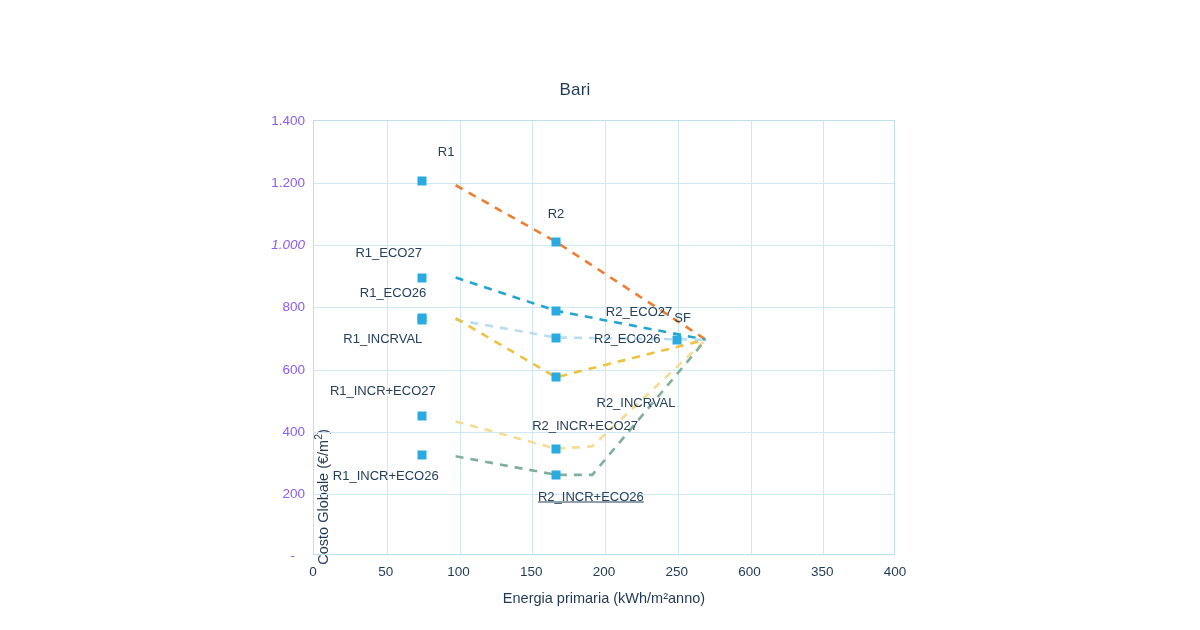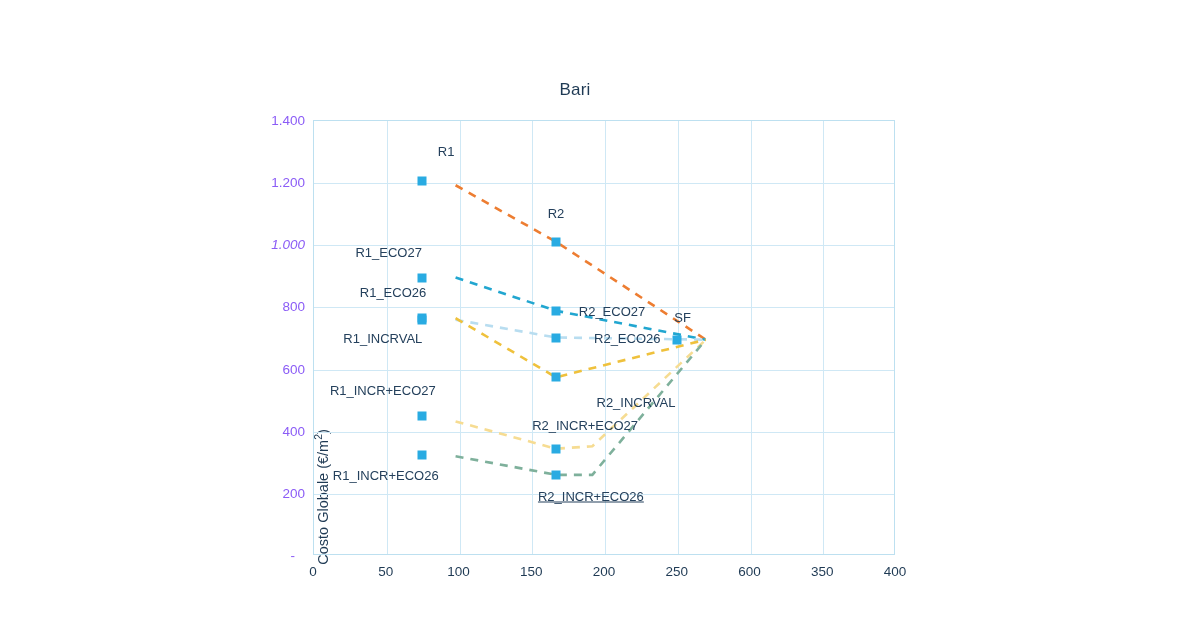--- a/index.html
+++ b/index.html
@@ -111,20 +111,21 @@
       <div class="xtick" style="left: 72.75px;">50</div>
       <div class="xtick" style="left: 145.5px;">100</div>
       <div class="xtick" style="left: 218.25px;">150</div>
       <div class="xtick" style="left: 291px;">200</div>
       <div class="xtick" style="left: 363.75px;">250</div>
       <div class="xtick" style="left: 436.5px;">600</div>
       <div class="xtick" style="left: 509.25px;">350</div>
       <div class="xtick" style="left: 582px;">400</div>
     </div>
 
+  <div class="xaxis-title">Energia primaria (kWh/m²anno)</div>
 
   <svg id="lines" width="1200" height="630" style="position:absolute;left:0;top:0;pointer-events:none;">
       <polyline points="455.59000000000003,157.25 555.985,213.8 705.85,311.675" fill="none" stroke="#ED7D31" stroke-width="2.6" stroke-dasharray="8 7" stroke-linecap="butt"></polyline>
       <polyline points="455.59000000000003,249.53214285714284 555.985,282.77857142857147 705.85,311.675" fill="none" stroke="#21A6D0" stroke-width="2.6" stroke-dasharray="8 7" stroke-linecap="butt"></polyline>
       <polyline points="455.59000000000003,291.7892857142857 555.985,309.5 705.85,311.675" fill="none" stroke="#B8DDF0" stroke-width="2.6" stroke-dasharray="8 7" stroke-linecap="butt"></polyline>
       <polyline points="455.59000000000003,290.23571428571427 555.985,349.2714285714286 705.85,311.675" fill="none" stroke="#EFC13C" stroke-width="2.6" stroke-dasharray="8 7" stroke-linecap="butt"></polyline>
       <polyline points="455.59000000000003,393.3928571428571 555.985,420.73571428571427 592.36,418.25 705.85,311.675" fill="none" stroke="#F6DC92" stroke-width="2.6" stroke-dasharray="8 7" stroke-linecap="butt"></polyline>
       <polyline points="455.59000000000003,428.1928571428571 555.985,446.8357142857143 592.36,446.8357142857143 705.85,311.675" fill="none" stroke="#7EB09B" stroke-width="2.6" stroke-dasharray="8 7" stroke-linecap="butt"></polyline>
     </svg>
   <div id="datalayer">
@@ -132,21 +133,21 @@
       <div class="plabel" style="left: 422.125px; top: 123.071px; padding-left: 48px;">R1</div>
       <div class="marker" style="left: 555.985px; top: 213.8px; background: rgb(41, 171, 226);"></div>
       <div class="plabel" style="left: 555.985px; top: 185.214px;">R2</div>
       <div class="marker" style="left: 422.125px; top: 250.464px; background: rgb(41, 171, 226);"></div>
       <div class="plabel" style="left: 388.66px; top: 224.054px;">R1_ECO27</div>
       <div class="marker" style="left: 422.125px; top: 290.236px; background: rgb(41, 171, 226);"></div>
       <div class="plabel" style="left: 393.025px; top: 264.446px;">R1_ECO26</div>
       <div class="marker" style="left: 422.125px; top: 292.411px; background: rgb(41, 171, 226);"></div>
       <div class="plabel" style="left: 382.84px; top: 309.5px;">R1_INCRVAL</div>
       <div class="marker" style="left: 555.985px; top: 282.779px; background: rgb(41, 171, 226);"></div>
-      <div class="plabel" style="left: 612px; top: 282.779px; text-align: right;">R2_ECO27</div>
+      <div class="plabel" style="left: 639px; top: 282.779px; text-align: right;">R2_ECO27</div>
       <div class="marker" style="left: 555.985px; top: 309.5px; background: rgb(41, 171, 226);"></div>
       <div class="plabel" style="left: 627.28px; top: 309.5px;">R2_ECO26</div>
       <div class="marker" style="left: 555.985px; top: 349.271px; background: rgb(41, 171, 226);"></div>
       <div class="plabel" style="left: 636.01px; top: 374px;">R2_INCRVAL</div>
       <div class="marker" style="left: 422.125px; top: 387.8px; background: rgb(41, 171, 226);"></div>
       <div class="plabel" style="left: 382.84px; top: 362.321px;">R1_INCR+ECO27</div>
       <div class="marker" style="left: 422.125px; top: 426.95px; background: rgb(41, 171, 226);"></div>
       <div class="plabel" style="left: 385.75px; top: 446.836px;">R1_INCR+ECO26</div>
       <div class="marker" style="left: 555.985px; top: 420.736px; background: rgb(41, 171, 226);"></div>
       <div class="plabel" style="left: 585.085px; top: 396.5px;">R2_INCR+ECO27</div>

